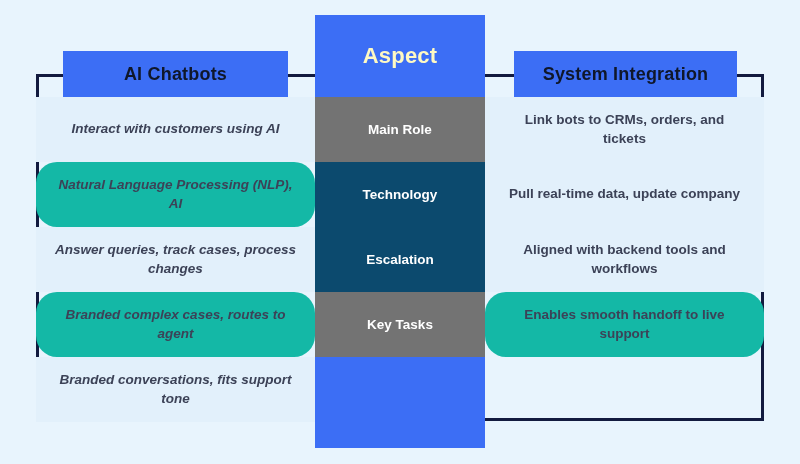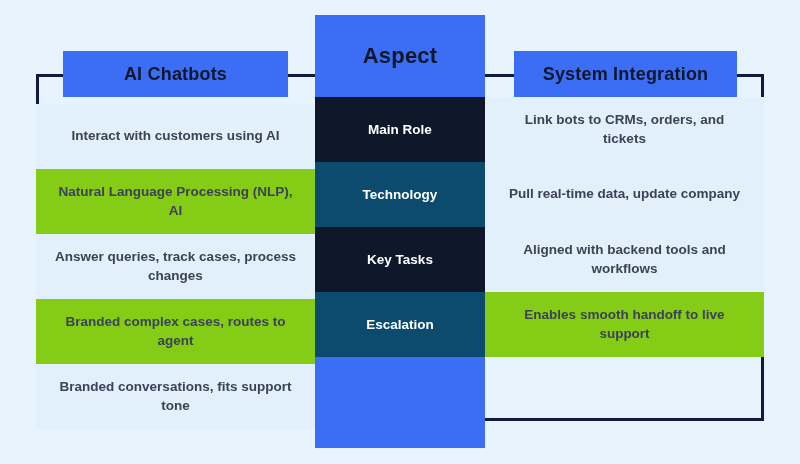--- a/index.html
+++ b/index.html
@@ -20,55 +20,55 @@
   
   .arm-bottom{left:36px;top:418px;width:728px;height:3px;}
   
   .arm-top-a{left:36px;top:74px;width:28px;height:3px;}
   .arm-top-b{left:287px;top:74px;width:29px;height:3px;}
   .arm-top-c{left:485px;top:74px;width:29px;height:3px;}
   .arm-top-d{left:736px;top:74px;width:28px;height:3px;}
 
   
   .col{position:absolute;}
-  .col-left{left:36px;top:104px;width:279px;}
+  .col-left{left:36px;top:97px;width:279px;font-style:italic;}
   .col-right{left:485px;top:97px;width:279px;}
 
   .cell{
     box-sizing:border-box;
     height:65px;
     display:flex;align-items:center;justify-content:center;
     text-align:center;
     padding:4px 18px;
     font-size:13.5px;
     line-height:1.38;
     color:#3c4257;
     font-weight:600;
   }
   .cell.odd{background:#e2f0fb;}
-  .cell.even{background:#84cc16;}
+  .cell.even{background:#14b8a6;border-radius:21px;}
 
   
   .col-center{
     position:absolute;left:315px;top:15px;width:170px;height:433px;
     background:#3c6ef5;
   }
   .center-head{
     height:82px;
     display:flex;align-items:center;justify-content:center;
-    color:#0f172a;font-size:22px;font-weight:700;
+    color:#fef9c3;font-size:22px;font-weight:700;
     letter-spacing:.2px;
   }
   .center-cell{
     height:65px;
     display:flex;align-items:center;justify-content:center;
     color:#ffffff;font-size:13.5px;font-weight:700;
     text-align:center;
   }
-  .center-cell.odd{background:#0f172a;}
+  .center-cell.odd{background:#737373;}
   .center-cell.even{background:#0c4a6e;}
   .center-foot{height:26px;background:#3c6ef5;}
 
   
   .head-box{
     position:absolute;top:51px;height:46px;
     background:#3c6ef5;
     display:flex;align-items:center;justify-content:center;
     color:#0f172a;font-size:18px;font-weight:700;
     letter-spacing:.2px;
@@ -99,22 +99,22 @@
     <div class="cell even">Branded complex cases, routes to agent</div>
     <div class="cell odd">Branded conversations, fits support tone</div>
   </div>
 
   <div class="col-center">
     <div class="center-head">
       <span>Aspect</span>
     </div>
     <div class="center-cell odd">Main Role</div>
     <div class="center-cell even">Technology</div>
+    <div class="center-cell even">Escalation</div>
     <div class="center-cell odd">Key Tasks</div>
-    <div class="center-cell even">Escalation</div>
     <div class="center-foot"></div>
   </div>
 
   <div class="head-box head-right">
     <span>System Integration</span>
   </div>
   <div class="col col-right">
     <div class="cell odd">Link bots to CRMs, orders, and tickets</div>
     <div class="cell odd">Pull real-time data, update company</div>
     <div class="cell odd">Aligned with backend tools and workflows</div>

